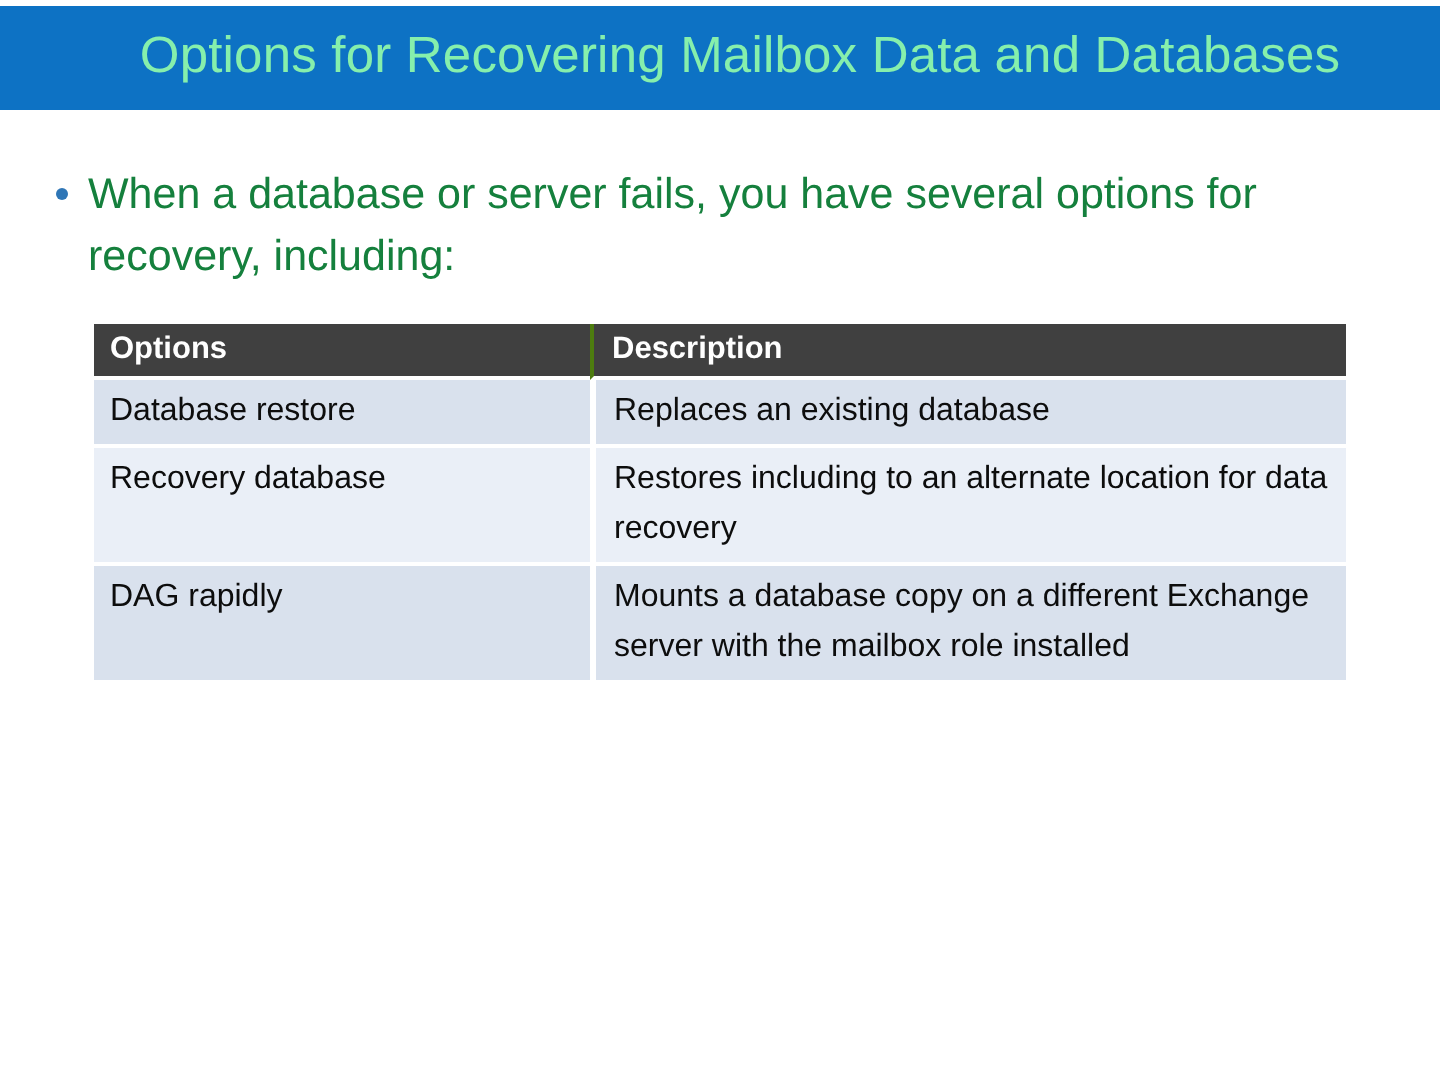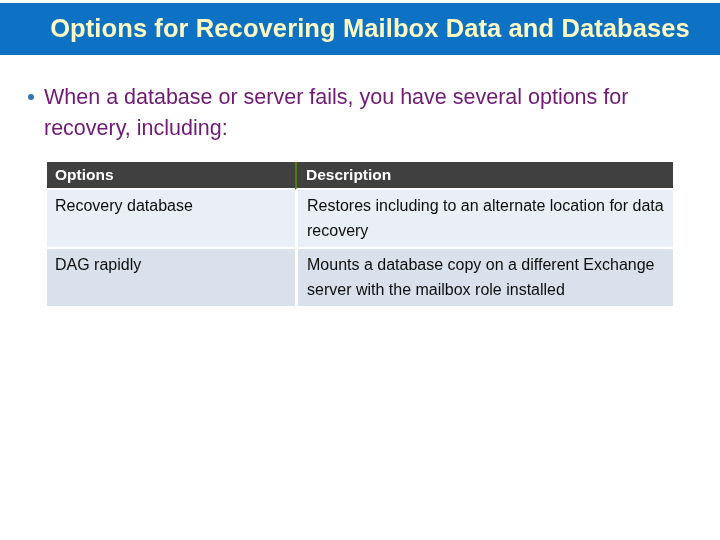--- a/index.html
+++ b/index.html
@@ -23,23 +23,23 @@
     top: 3px;
     width: 720px;
     height: 52px;
     background: #0d72c4;
     display: flex;
     align-items: center;
     justify-content: center;
     box-sizing: border-box;
   }
   .title-text {
-    color: #fef9c3;
+    color: #86efac;
     font-size: 25.5px;
-    font-weight: 700;
+    font-weight: 400;
     letter-spacing: 0.1px;
     white-space: nowrap;
     line-height: 1;
     margin-left: 20px;
   }
 
   
   .bullet-block {
     position: absolute;
     left: 28px;
@@ -63,21 +63,21 @@
     display: inline-block;
     width: 6px;
     height: 6px;
     border-radius: 50%;
     background: #2f76b6;
   }
   .bullet-text {
     flex: 1 1 auto;
     font-size: 21.5px;
     line-height: 31px;
-    color: #701a75;
+    color: #15803d;
     font-weight: 400;
   }
 
   
   .data-table {
     position: absolute;
     left: 47px;
     top: 162px;
     width: 626px;
     border-collapse: separate;
@@ -139,20 +139,24 @@
     <col class="col-options">
     <col class="col-desc">
   </colgroup>
   <thead>
     <tr>
       <th class="col-options-head">Options</th>
       <th class="col-desc-head">Description</th>
     </tr>
   </thead>
   <tbody>
+    <tr class="tint-dark">
+      <td class="cell-option">Database restore</td>
+      <td class="cell-desc">Replaces an existing database</td>
+    </tr>
     <tr class="tint-light">
       <td class="cell-option">Recovery database</td>
       <td class="cell-desc">Restores including to an alternate location for data recovery</td>
     </tr>
     <tr class="tint-dark">
       <td class="cell-option">DAG rapidly</td>
       <td class="cell-desc">Mounts a database copy on a different Exchange server with the mailbox role installed</td>
     </tr>
   </tbody>
 </table>

